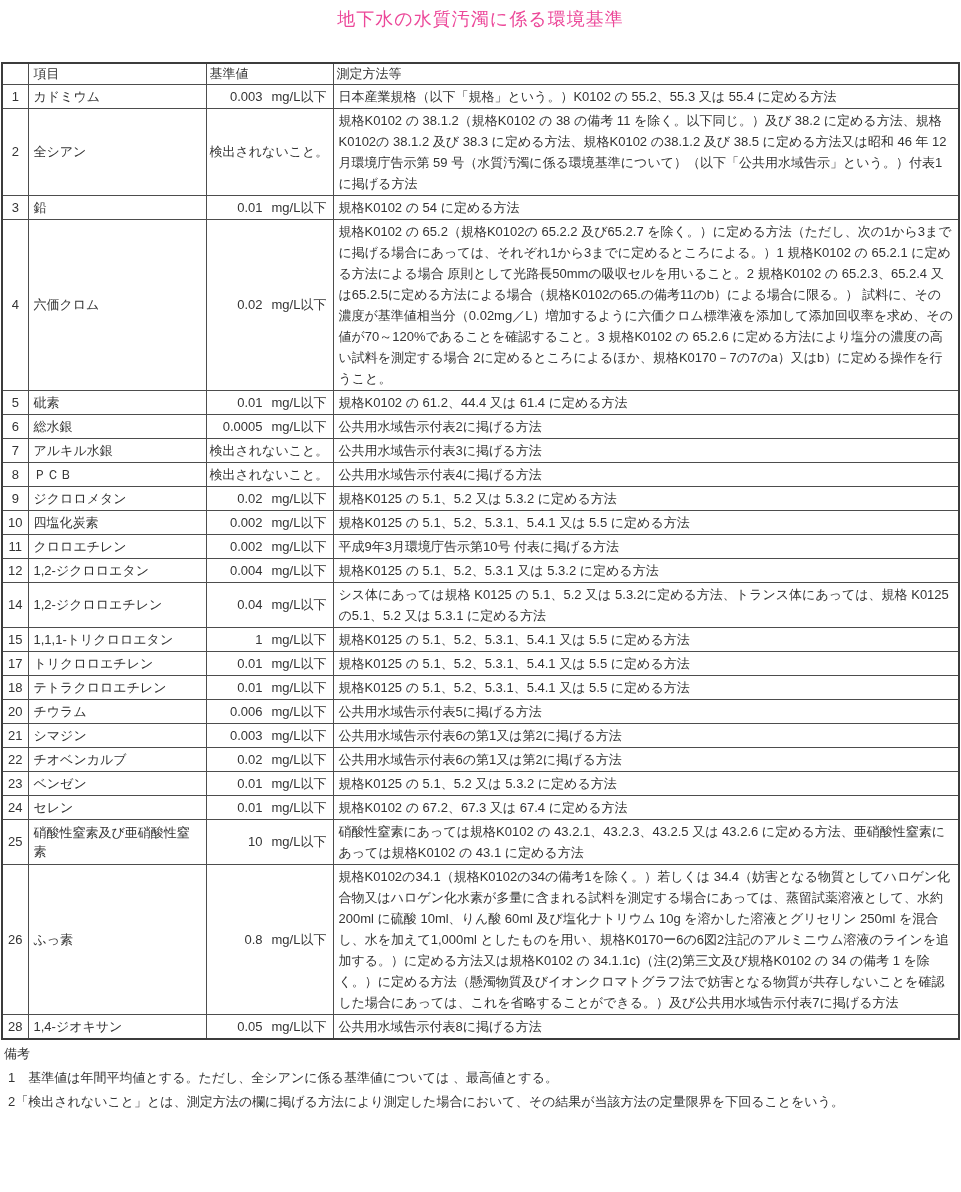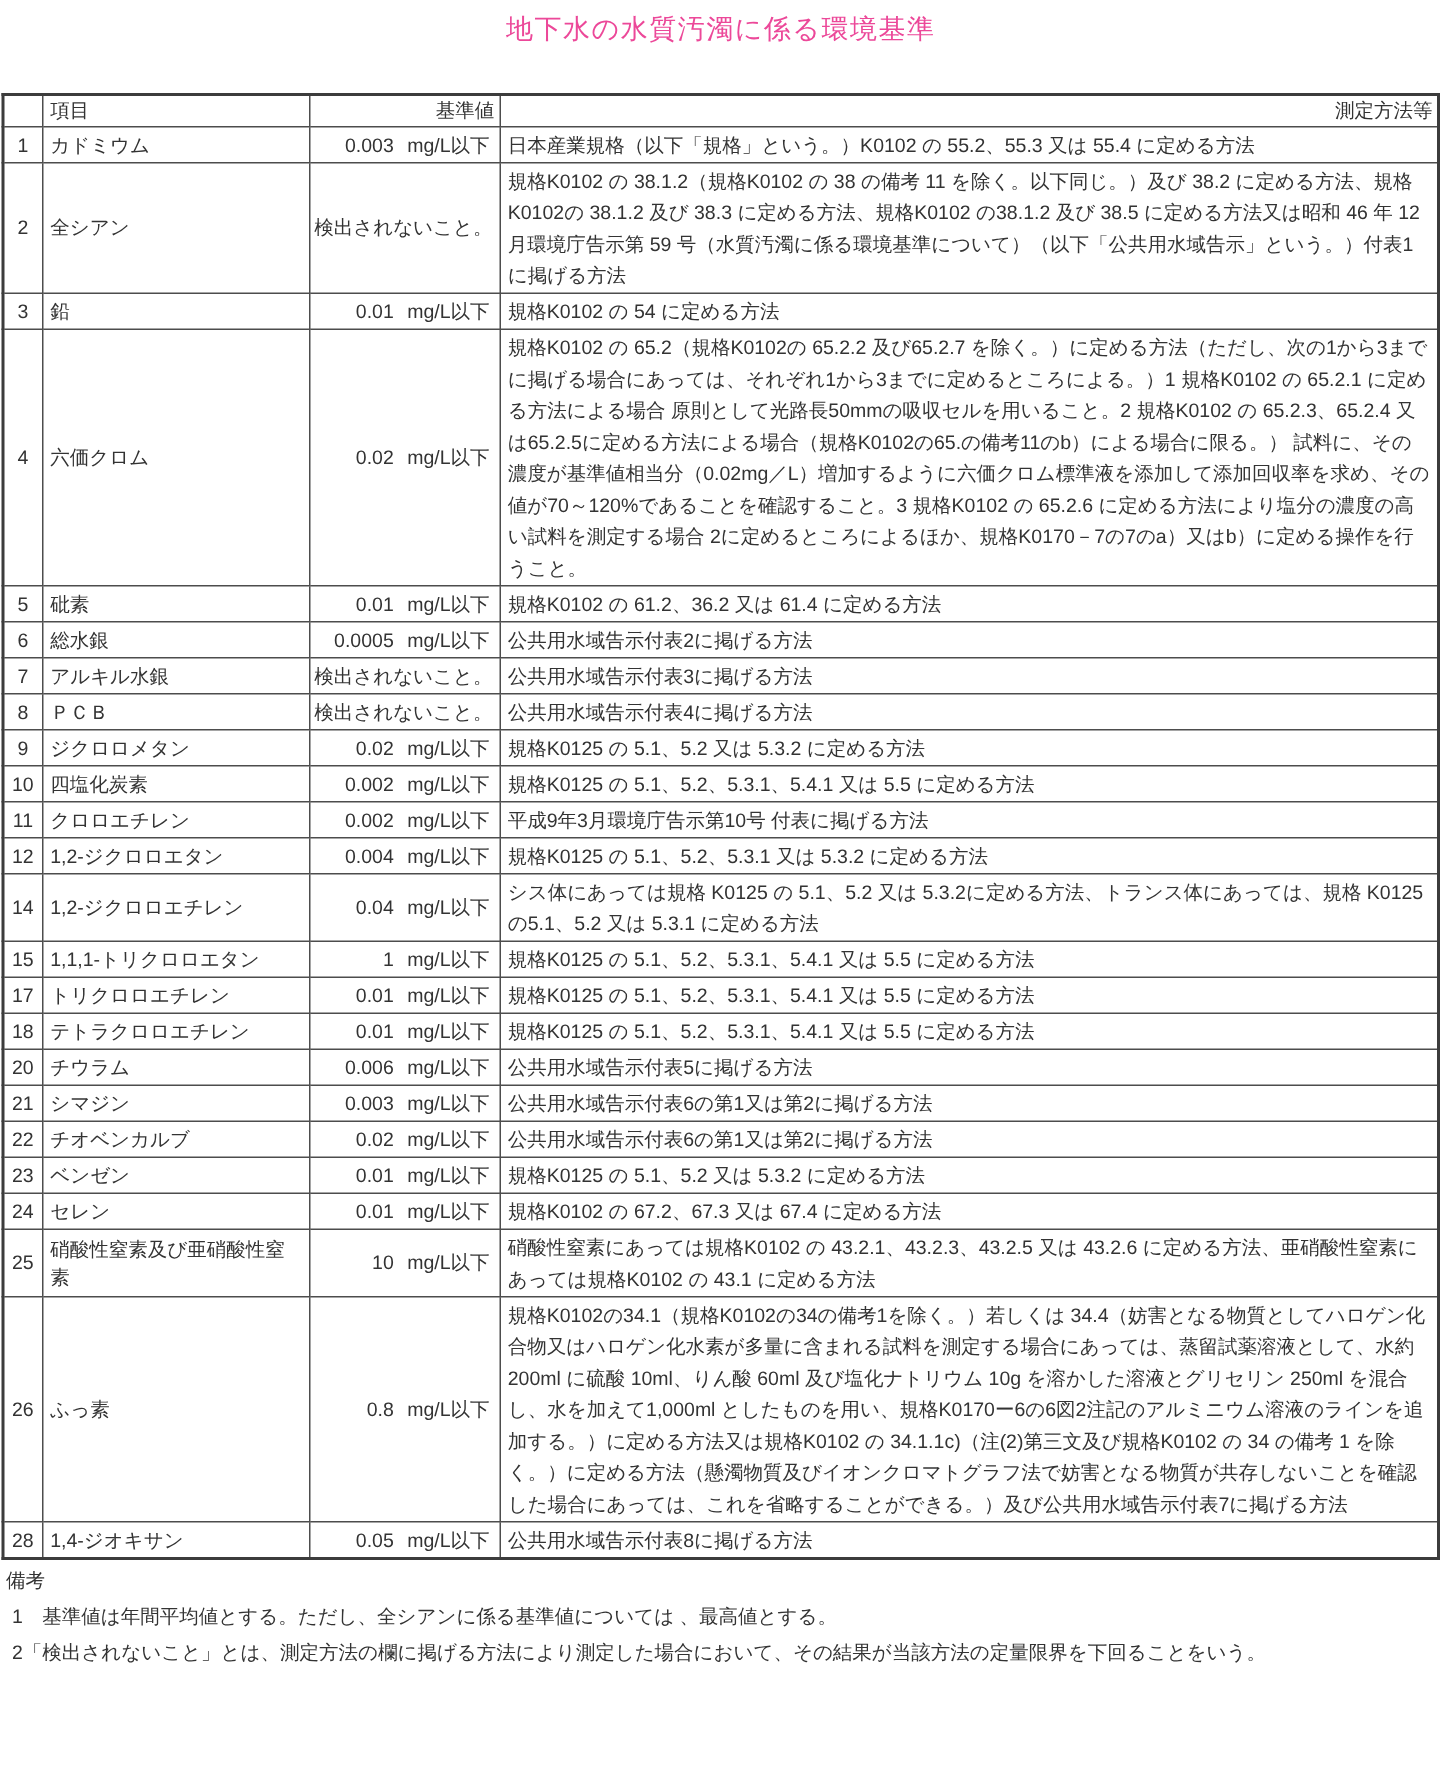--- a/index.html
+++ b/index.html
@@ -39,21 +39,21 @@
     font-weight: 400;
     vertical-align: middle;
     padding: 0 3px;
     box-sizing: border-box;
     height: 20px;
     line-height: 19px;
     overflow: hidden;
   }
   .std-table thead th { height: 21px; }
   th.h-item { text-align: left; padding-left: 5px; }
-  th.h-std, th.h-method { text-align: right; }
+  th.h-std, th.h-method { text-align: left; }
   td.c-no { text-align: center; padding: 0 2px; }
   td.c-item { padding-left: 5px; }
   td.c-std { padding: 0 3px; }
   .std-inner { display: flex; align-items: center; width: 100%; }
   .std-val  { flex: 1; text-align: right; padding-right: 9px; white-space: nowrap; }
   .std-unit { width: 58px; text-align: left; white-space: nowrap; }
   .std-nd   { text-align: center; white-space: nowrap; }
   td.c-method {
     padding: 1px 5px;
     line-height: 21px;
@@ -131,21 +131,21 @@
         </tr>
         <tr>
           <td class="c-no">5</td>
           <td class="c-item">砒素</td>
           <td class="c-std">
             <div class="std-inner">
               <span class="std-val">0.01</span>
               <span class="std-unit">mg/L以下</span>
             </div>
           </td>
-          <td class="c-method">規格K0102 の 61.2、36.2 又は 61.4 に定める方法</td>
+          <td class="c-method">規格K0102 の 61.2、44.4 又は 61.4 に定める方法</td>
         </tr>
         <tr>
           <td class="c-no">6</td>
           <td class="c-item">総水銀</td>
           <td class="c-std">
             <div class="std-inner">
               <span class="std-val">0.0005</span>
               <span class="std-unit">mg/L以下</span>
             </div>
           </td>

